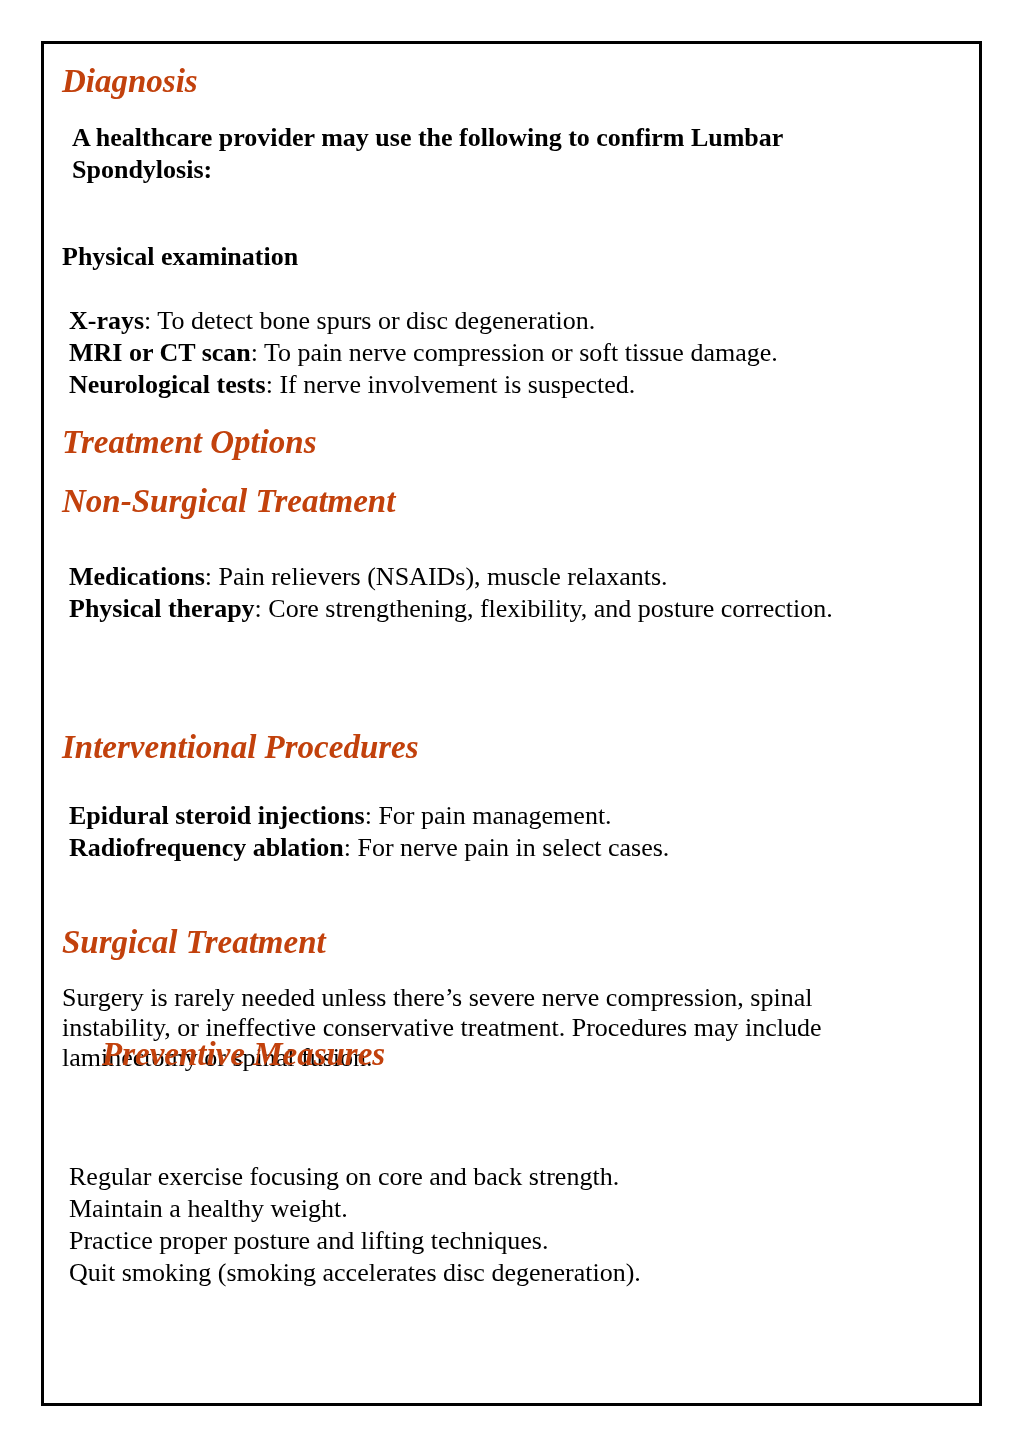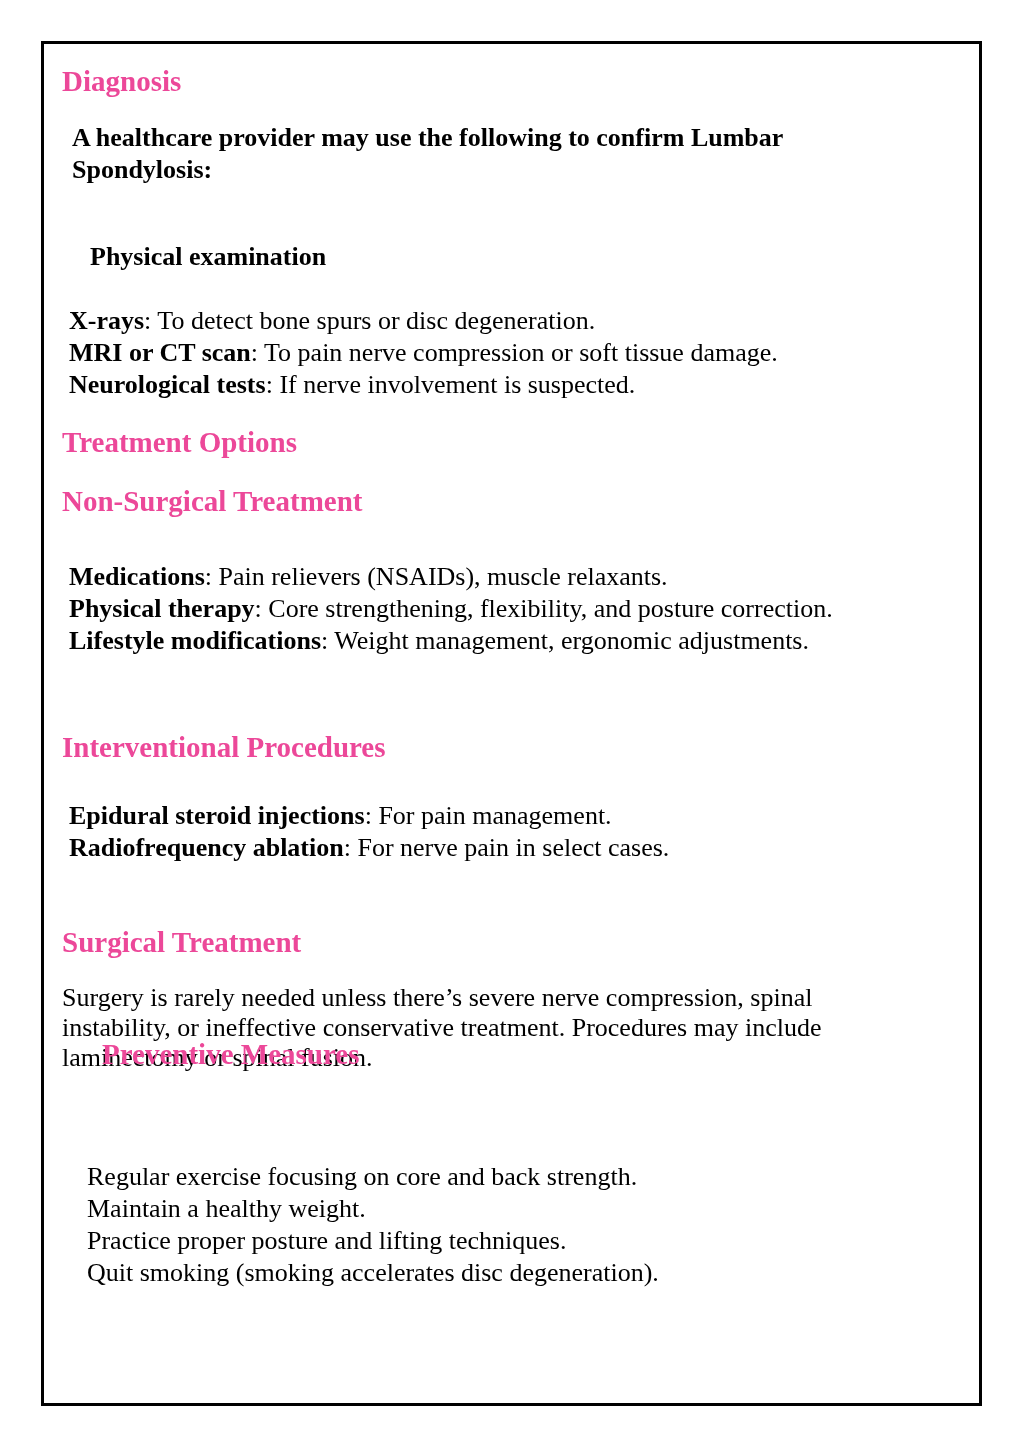--- a/index.html
+++ b/index.html
@@ -22,37 +22,37 @@
       height: 1359px;
       border: 3px solid #000000;
       box-sizing: content-box;
     }
     .abs {
       position: absolute;
       white-space: nowrap;
       margin: 0;
     }
     .heading {
-      color: #ec4899;
+      color: #c2410c;
       font-weight: bold;
-      font-size: 29px;
+      font-size: 33px;
       line-height: 34px;
+      font-style: italic;
     }
     .intro {
       font-weight: bold;
       font-size: 26px;
       line-height: 32px;
       white-space: normal;
       width: 820px;
     }
     .subhead {
       font-weight: bold;
       font-size: 26px;
       line-height: 32px;
-      margin-left: 28px;
     }
     .list {
       font-size: 26px;
       line-height: 32px;
     }
     .list .row {
       display: block;
       white-space: nowrap;
     }
     .list .term {
@@ -89,37 +89,34 @@
 <h2 class="abs heading" style="left:62px; top:425px;">Treatment Options</h2>
 
 <h2 class="abs heading" style="left:62px; top:484px;">Non-Surgical Treatment</h2>
 <div class="abs list" style="left:69px; top:542px;margin-top:19px;">
   <span class="row">
     <span class="term">Medications</span><span>: Pain relievers (NSAIDs), muscle relaxants.</span>
   </span>
   <span class="row">
     <span class="term">Physical therapy</span><span>: Core strengthening, flexibility, and posture correction.</span>
   </span>
-  <span class="row">
-    <span class="term">Lifestyle modifications</span><span>: Weight management, ergonomic adjustments.</span>
-  </span>
 </div>
 
 <h2 class="abs heading" style="left:62px; top:730px;">Interventional Procedures</h2>
 <div class="abs list" style="left:69px; top:800px;">
   <span class="row">
     <span class="term">Epidural steroid injections</span><span>: For pain management.</span>
   </span>
   <span class="row">
     <span class="term">Radiofrequency ablation</span><span>: For nerve pain in select cases.</span>
   </span>
 </div>
 
 <h2 class="abs heading" style="left:62px; top:925px;">Surgical Treatment</h2>
 <p class="abs para" style="left:62px; top:983px;">Surgery is rarely needed unless there’s severe nerve compression, spinal instability, or ineffective conservative treatment. Procedures may include laminectomy or spinal fusion.</p>
 
 <h2 class="abs heading" style="left:62px; top:1037px;margin-left:40px;">Preventive Measures</h2>
-<div class="abs list" style="left:69px; top:1161px;margin-left:18px;">
+<div class="abs list" style="left:69px; top:1161px;">
   <span class="row">Regular exercise focusing on core and back strength.</span>
   <span class="row">Maintain a healthy weight.</span>
   <span class="row">Practice proper posture and lifting techniques.</span>
   <span class="row">Quit smoking (smoking accelerates disc degeneration).</span>
 </div>
 
 </body></html>

